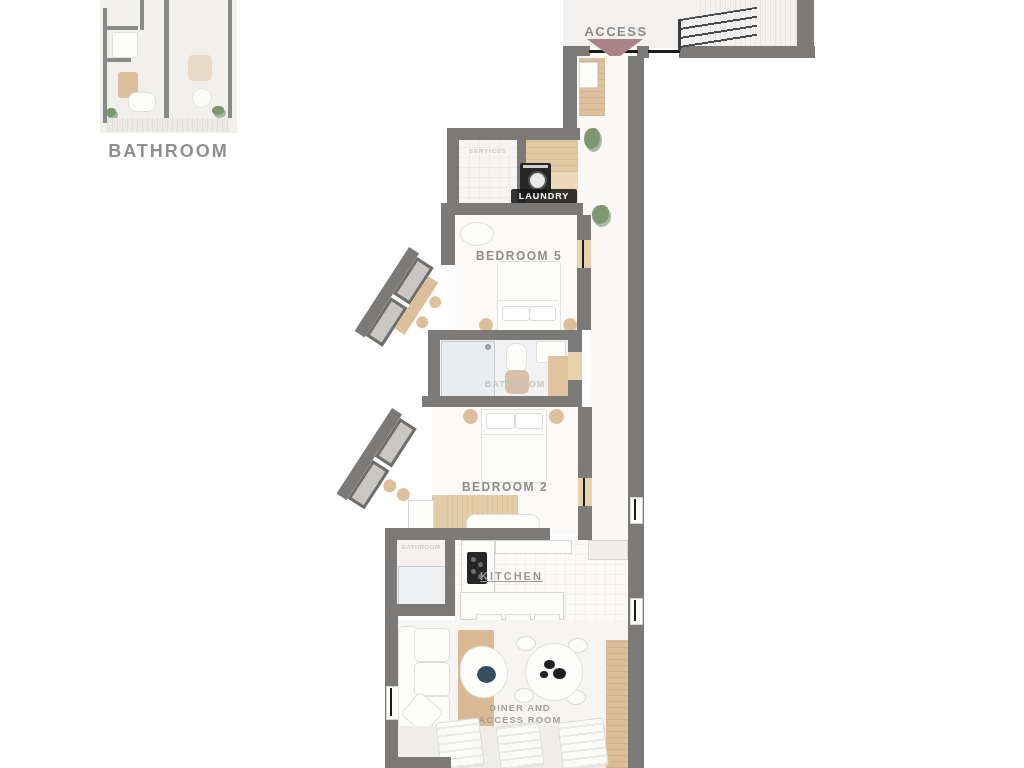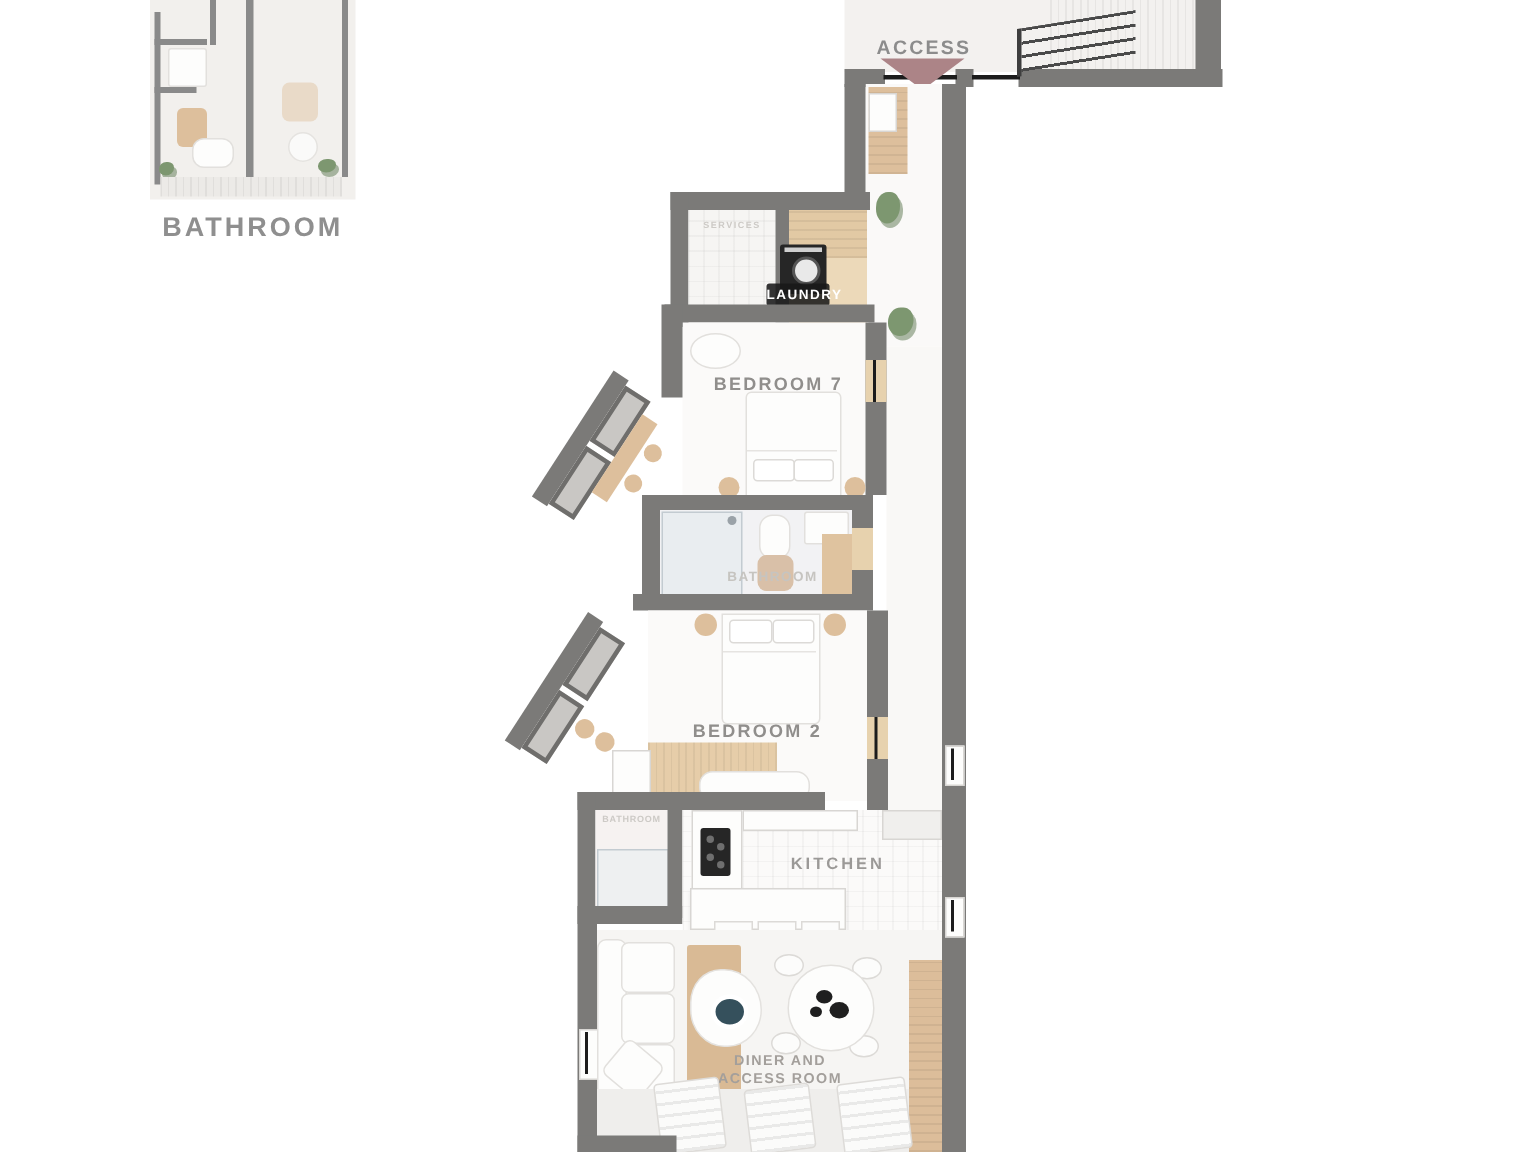--- a/index.html
+++ b/index.html
@@ -92,41 +92,41 @@
   <div class="wall" style="left:447px;top:128px;width:12px;height:90px;"></div>
   <div class="floor grid-floor" style="left:459px;top:140px;width:58px;height:68px;background-color:#f6f5f3;"></div>
   <div class="lbl" style="left:461px;top:148px;width:54px;text-align:center;font-size:6px;letter-spacing:1px;color:#cdcac6;font-weight:bold;">SERVICES</div>
   <div class="wall" style="left:517px;top:140px;width:9px;height:75px;"></div>
   <div class="wood stripes-h" style="left:526px;top:140px;width:52px;height:32px;background-color:#e2c9a4;"></div>
   <div class="wood" style="left:526px;top:172px;width:52px;height:44px;background:#ecd9b9;"></div>
   <div class="abs" style="left:520px;top:163px;width:31px;height:33px;background:var(--c-dark,#262626);border-radius:2px;">
     <div class="abs" style="left:8px;top:8px;width:15px;height:15px;border-radius:50%;background:#e9e9e9;border:2px solid #555;"></div>
     <div class="abs" style="left:3px;top:2px;width:25px;height:3px;background:#cfcfcf;"></div>
   </div>
-  <div class="abs" style="left:511px;top:189px;width:42px;height:15px;background:rgba(25,25,25,0.88);border-radius:2px;">
+  <div class="abs" style="left:511px;top:189px;width:66px;height:15px;background:rgba(25,25,25,0.88);border-radius:2px;">
     <div style="width:100%;text-align:center;font-size:9px;font-weight:bold;color:#ffffff;letter-spacing:1px;line-height:15px;">LAUNDRY</div>
   </div>
   <div class="wall" style="left:443px;top:203px;width:140px;height:12px;"></div>
 
   <div class="floor" style="left:455px;top:215px;width:124px;height:130px;background:#fbfaf9;"></div>
   <div class="wall" style="left:577px;top:215px;width:14px;height:115px;"></div>
   <div class="wood" style="left:577px;top:240px;width:14px;height:28px;background:#e7d2ae;"></div>
   <div class="doorline" style="left:582px;top:240px;width:2px;height:28px;"></div>
   <div class="wall" style="left:441px;top:203px;width:14px;height:62px;"></div>
 
   <div class="abs" style="left:413px;top:252px;width:70px;height:100px;transform:rotate(33deg);transform-origin:top left;">
     <div class="wall" style="left:-6px;top:-2px;width:12px;height:100px;"></div>
     <div class="window-slab" style="left:6px;top:2px;width:14px;height:38px;"></div>
     <div class="window-slab" style="left:6px;top:50px;width:14px;height:40px;"></div>
     <div class="wood" style="left:26px;top:12px;width:12px;height:62px;"></div>
     <div class="tan" style="left:40px;top:24px;width:12px;height:12px;"></div>
     <div class="tan" style="left:40px;top:48px;width:12px;height:12px;"></div>
   </div>
   <div class="furn" style="left:460px;top:222px;width:32px;height:22px;border-radius:50%;"></div>
-  <div class="lbl" style="left:455px;top:249px;width:128px;text-align:center;font-size:12px;color:#908e8c;">BEDROOM 7</div>
+  <div class="lbl" style="left:455px;top:249px;width:128px;text-align:center;font-size:12px;color:#908e8c;">BEDROOM 5</div>
 
   <div class="furn" style="left:497px;top:261px;width:62px;height:70px;border-radius:4px 4px 0 0;">
     <div class="abs" style="left:4px;top:44px;width:26px;height:13px;background:#fff;border:1px solid #dcdad7;border-radius:3px;"></div>
     <div class="abs" style="left:31px;top:44px;width:25px;height:13px;background:#fff;border:1px solid #dcdad7;border-radius:3px;"></div>
     <div class="abs" style="left:0;top:38px;width:60px;height:1px;background:#e6e4e1;"></div>
   </div>
   <div class="tan" style="left:479px;top:318px;width:14px;height:14px;"></div>
   <div class="tan" style="left:563px;top:318px;width:14px;height:14px;"></div>
 
   <div class="wall" style="left:428px;top:330px;width:150px;height:10px;"></div>
@@ -180,21 +180,21 @@
   <div class="floor grid-floor" style="left:455px;top:540px;width:173px;height:85px;background-color:#fbfaf9;"></div>
   <div class="white-panel" style="left:461px;top:540px;width:32px;height:56px;"></div>
   <div class="abs" style="left:467px;top:552px;width:20px;height:32px;background:var(--c-dark,#262626);border-radius:2px;">
     <div class="abs" style="left:4px;top:5px;width:5px;height:5px;border-radius:50%;background:#6f6f6f;"></div>
     <div class="abs" style="left:11px;top:10px;width:5px;height:5px;border-radius:50%;background:#6f6f6f;"></div>
     <div class="abs" style="left:4px;top:17px;width:5px;height:5px;border-radius:50%;background:#6f6f6f;"></div>
     <div class="abs" style="left:11px;top:22px;width:5px;height:5px;border-radius:50%;background:#6f6f6f;"></div>
   </div>
   <div class="abs" style="left:505px;top:541px;width:14px;height:5px;background:#e08830;border-radius:1px;"></div>
   <div class="white-panel" style="left:495px;top:540px;width:75px;height:12px;"></div>
-  <div class="lbl" style="left:480px;top:570px;width:110px;text-align:right;font-size:11px;letter-spacing:2px;color:#9b9997;">KITCHEN</div>
+  <div class="lbl" style="left:480px;top:570px;width:110px;text-align:left;font-size:11px;letter-spacing:2px;color:#9b9997;text-decoration:underline;">KITCHEN</div>
   <div class="white-panel" style="left:460px;top:592px;width:102px;height:26px;box-shadow:0 2px 3px rgba(0,0,0,0.08);"></div>
   <div class="chair" style="left:476px;top:614px;width:24px;height:17px;border-radius:0 0 12px 12px;"></div>
   <div class="chair" style="left:505px;top:614px;width:24px;height:17px;border-radius:0 0 12px 12px;"></div>
   <div class="chair" style="left:534px;top:614px;width:24px;height:17px;border-radius:0 0 12px 12px;"></div>
   <div class="white-panel" style="left:588px;top:540px;width:38px;height:18px;background:#f0efed;"></div>
 
   <div class="wall" style="left:385px;top:612px;width:13px;height:156px;"></div>
   <div class="white-panel" style="left:386px;top:686px;width:11px;height:32px;"></div>
   <div class="doorline" style="left:390px;top:688px;width:2px;height:28px;"></div>
   <div class="floor" style="left:398px;top:620px;width:230px;height:148px;background:#f6f5f3;"></div>

